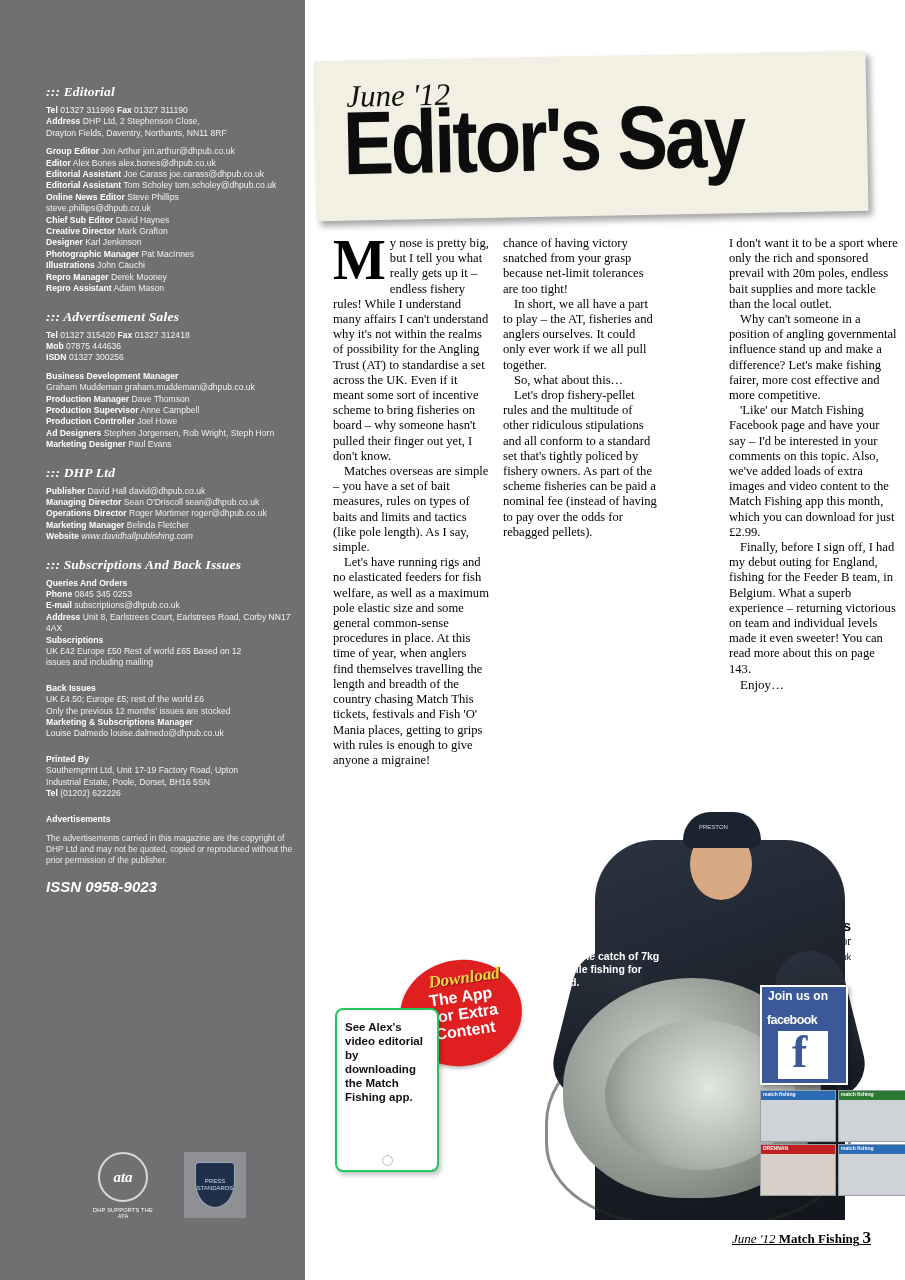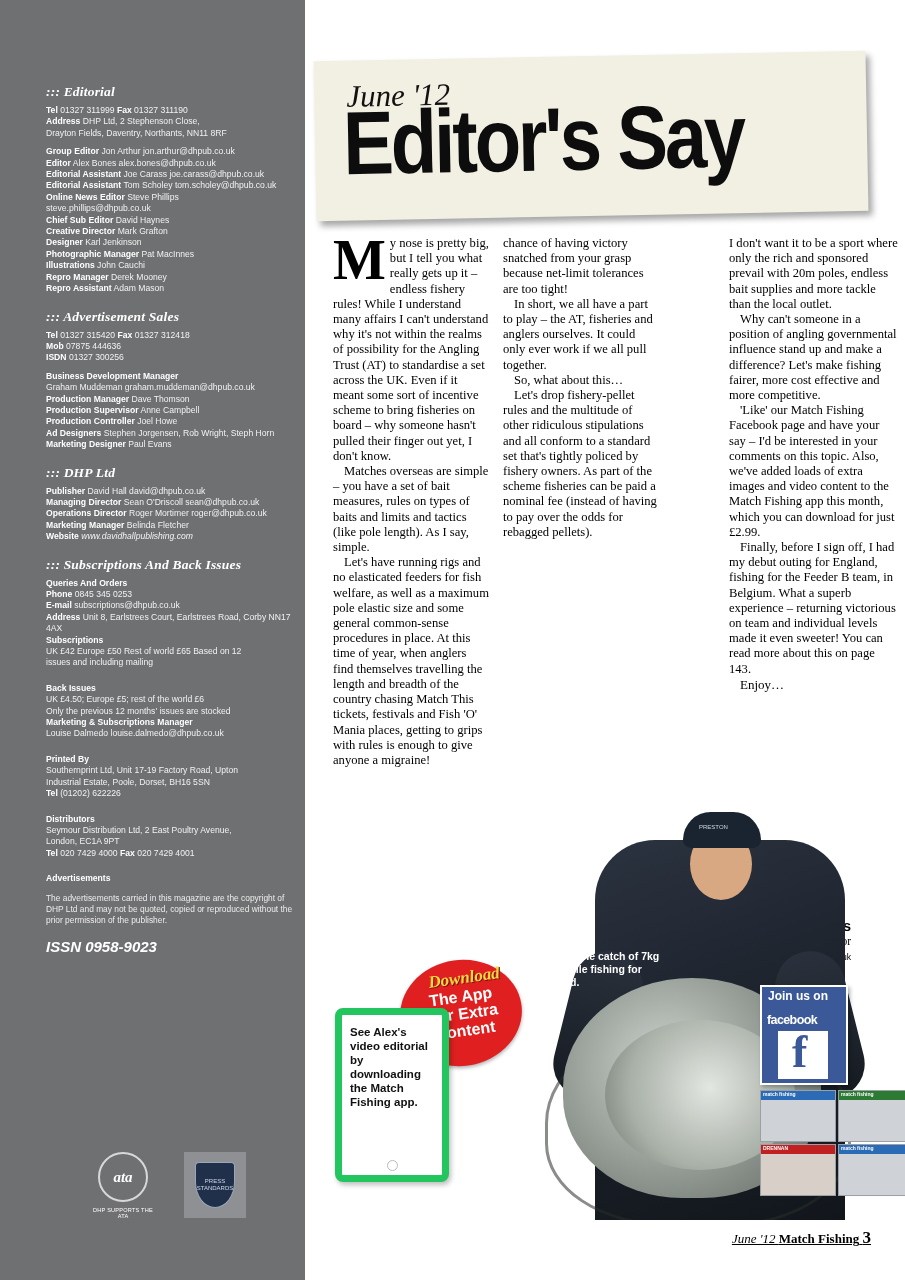--- a/index.html
+++ b/index.html
@@ -166,21 +166,21 @@
     text-shadow:1px 1px 0 #7a1010;
   }
   .badge-txt{
     position:absolute;left:4px;top:28px;width:118px;text-align:center;
     font-family:"Liberation Sans",sans-serif;font-weight:bold;
     font-size:16px;line-height:17px;color:#ffffff;transform:rotate(-8deg);
   }
   
   #tablet{
     position:absolute;left:30px;top:1008px;width:100px;height:160px;
-    background:#ffffff;border:7px solid #22c55e;border-radius:8px;
+    background:#ffffff;border:2px solid #22c55e;border-radius:8px;
     box-shadow:2px 3px 5px rgba(0,0,0,.25);
   }
   #tablet .scr{
     position:absolute;left:8px;top:10px;right:8px;bottom:16px;
     font-family:"Liberation Sans",sans-serif;font-weight:bold;
     font-size:11.5px;line-height:14px;color:#111;
   }
   #tablet .home{
     position:absolute;left:45px;bottom:4px;width:9px;height:9px;border-radius:50%;
     border:1px solid #bbb;
@@ -310,30 +310,20 @@
       <p class="ln">Louise Dalmedo louise.dalmedo@dhpub.co.uk</p>
     </div>
 
     <div class="blk">
       <p class="ln"><b>Printed By</b></p>
       <p class="ln">Southernprint Ltd, Unit 17-19 Factory Road, Upton</p>
       <p class="ln">Industrial Estate, Poole, Dorset, BH16 5SN</p>
       <p class="ln"><b>Tel</b> <span>(01202) 622226</span></p>
     </div>
 
-    <div class="blk">
-      <p class="ln"><b>Distributors</b></p>
-      <p class="ln">Seymour Distribution Ltd, 2 East Poultry Avenue,</p>
-      <p class="ln">London, EC1A 9PT</p>
-      <p class="ln">
-        <b>Tel</b>
-        <span>020 7429 4000 </span><b>Fax</b>
-        <span>020 7429 4001</span>
-      </p>
-    </div>
 
     <div class="blk">
       <p class="ln"><b>Advertisements</b></p>
       <p class="note">The advertisements carried in this magazine are the copyright of DHP Ltd and may not be quoted, copied or reproduced without the prior permission of the publisher.</p>
       <div class="issn">ISSN 0958-9023</div>
     </div>
 
   </div>
 
   <div id="logos">

